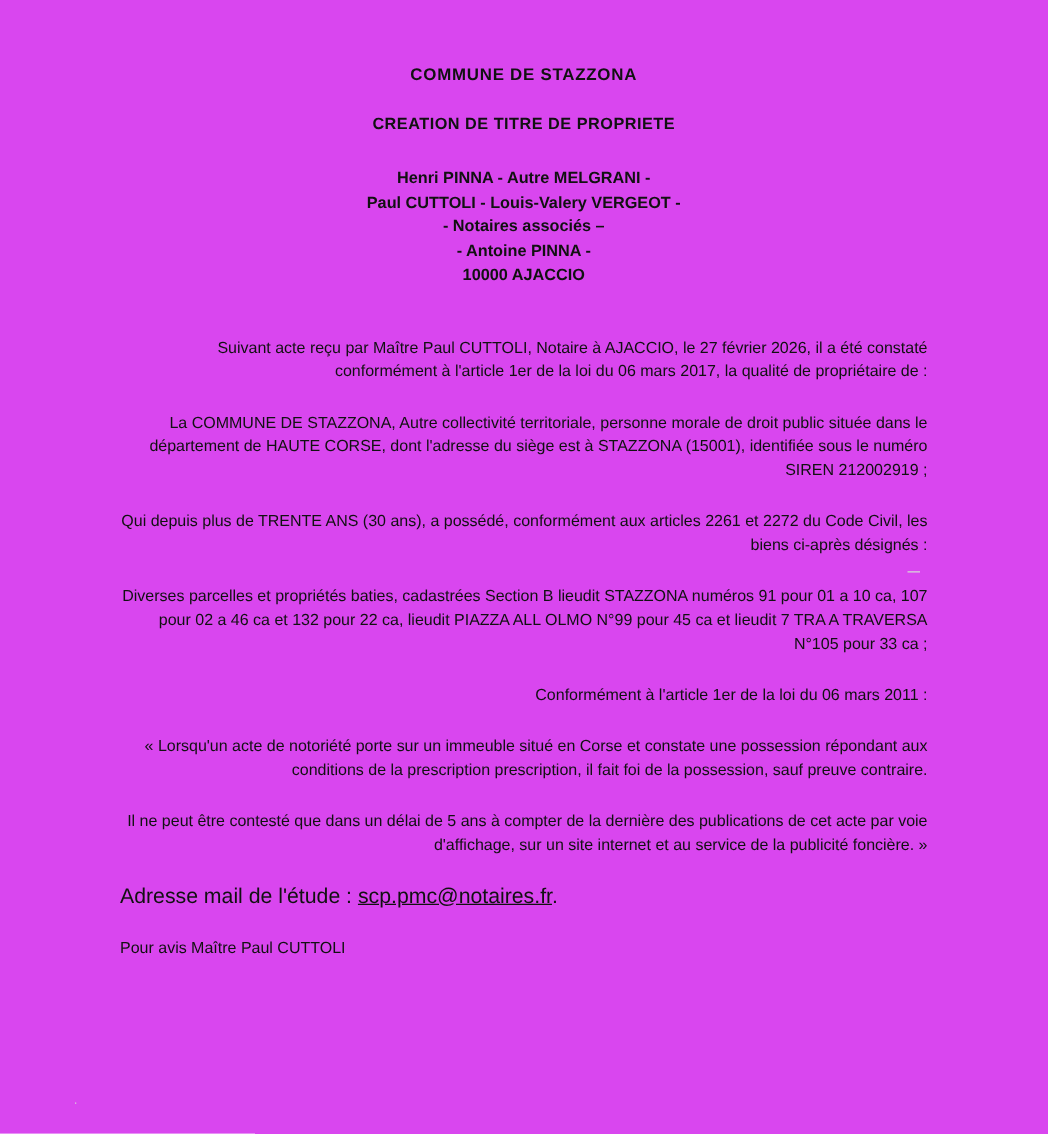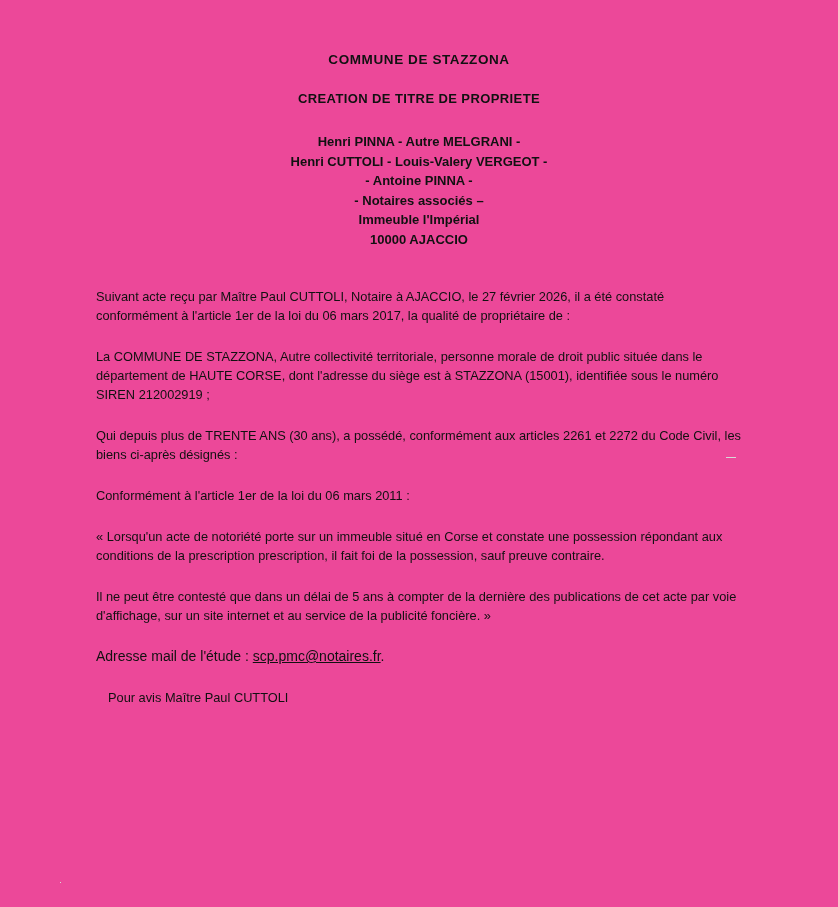--- a/index.html
+++ b/index.html
@@ -12,21 +12,21 @@
     height: 907px;
     font-family: "Liberation Sans", sans-serif;
     color: #0d0d0d;
     -webkit-font-smoothing: antialiased;
   }
   .page {
     position: relative;
     width: 838px;
     height: 907px;
     box-sizing: border-box;
-    background: #ec4899;
+    background: #d946ef;
     overflow: hidden;
   }
   .header-block {
     padding-top: 52px;
     text-align: center;
   }
   .doc-title {
     font-size: 13.5px;
     font-weight: bold;
     letter-spacing: 0.6px;
@@ -51,70 +51,70 @@
   }
   .body-block {
     margin: 0 auto;
     padding-top: 38px;
     width: 646px;
   }
   .para {
     font-size: 12.8px;
     line-height: 19px;
     margin: 0 0 22px 0;
-    text-align: left;
+    text-align: right;
     color: #111;
   }
   .mail-link {
     color: #111;
     text-decoration: underline;
     text-decoration-style: solid;
     text-decoration-color: #111;
   }
   .mail-line {
-    font-size: 14px;
+    font-size: 17px;
     line-height: 19px;
     margin: 0 0 22px 0;
     color: #111;
   }
   .signoff {
     font-size: 12.8px;
     line-height: 19px;
-    margin: 12px;
+    margin: 0;
     color: #111;
   }
   .speck {
     position: absolute;
     background: #d8d8d8;
   }
   .speck-1 { left: 726px; top: 457px; width: 10px; height: 1px; }
   .speck-2 { left: 60px; top: 882px; width: 1px; height: 1px; }
 </style>
 </head>
 <body>
 
 <div class="page">
 
   <div class="header-block">
     <div class="doc-title">COMMUNE DE STAZZONA</div>
     <div class="doc-subtitle">CREATION DE TITRE DE PROPRIETE</div>
     <div class="notary-block">
       <div>Henri PINNA - Autre MELGRANI -</div>
-      <div>Henri CUTTOLI - Louis-Valery VERGEOT -</div>
+      <div>Paul CUTTOLI - Louis-Valery VERGEOT -</div>
+      <div>- Notaires associés –</div>
       <div>- Antoine PINNA -</div>
-      <div>- Notaires associés –</div>
-      <div>Immeuble l'Impérial</div>
       <div>10000 AJACCIO</div>
     </div>
   </div>
 
   <div class="body-block">
     <p class="para">Suivant acte reçu par Maître Paul CUTTOLI, Notaire à AJACCIO, le 27 février 2026, il a été constaté conformément à l'article 1er de la loi du 06 mars 2017, la qualité de propriétaire de :</p>
     <p class="para">La COMMUNE DE STAZZONA, Autre collectivité territoriale, personne morale de droit public située dans le département de HAUTE CORSE, dont l'adresse du siège est à STAZZONA (15001), identifiée sous le numéro SIREN 212002919 ;</p>
     <p class="para">Qui depuis plus de TRENTE ANS (30 ans), a possédé, conformément aux articles 2261 et 2272 du Code Civil, les biens ci-après désignés :</p>
+    <p class="para">Diverses parcelles et propriétés baties, cadastrées Section B lieudit STAZZONA numéros 91 pour 01 a 10 ca, 107 pour 02 a 46 ca et 132 pour 22 ca, lieudit PIAZZA ALL OLMO N°99 pour 45 ca et lieudit 7 TRA A TRAVERSA N°105 pour 33 ca ;</p>
     <p class="para">Conformément à l'article 1er de la loi du 06 mars 2011 :</p>
     <p class="para">« Lorsqu'un acte de notoriété porte sur un immeuble situé en Corse et constate une possession répondant aux conditions de la prescription prescription, il fait foi de la possession, sauf preuve contraire.</p>
     <p class="para">Il ne peut être contesté que dans un délai de 5 ans à compter de la dernière des publications de cet acte par voie d'affichage, sur un site internet et au service de la publicité foncière. »</p>
 
     <p class="mail-line">
       <span>Adresse mail de l'étude : </span><a class="mail-link" href="#">scp.pmc@notaires.fr</a><span>.</span>
     </p>
 
     <p class="signoff">Pour avis Maître Paul CUTTOLI</p>
   </div>

